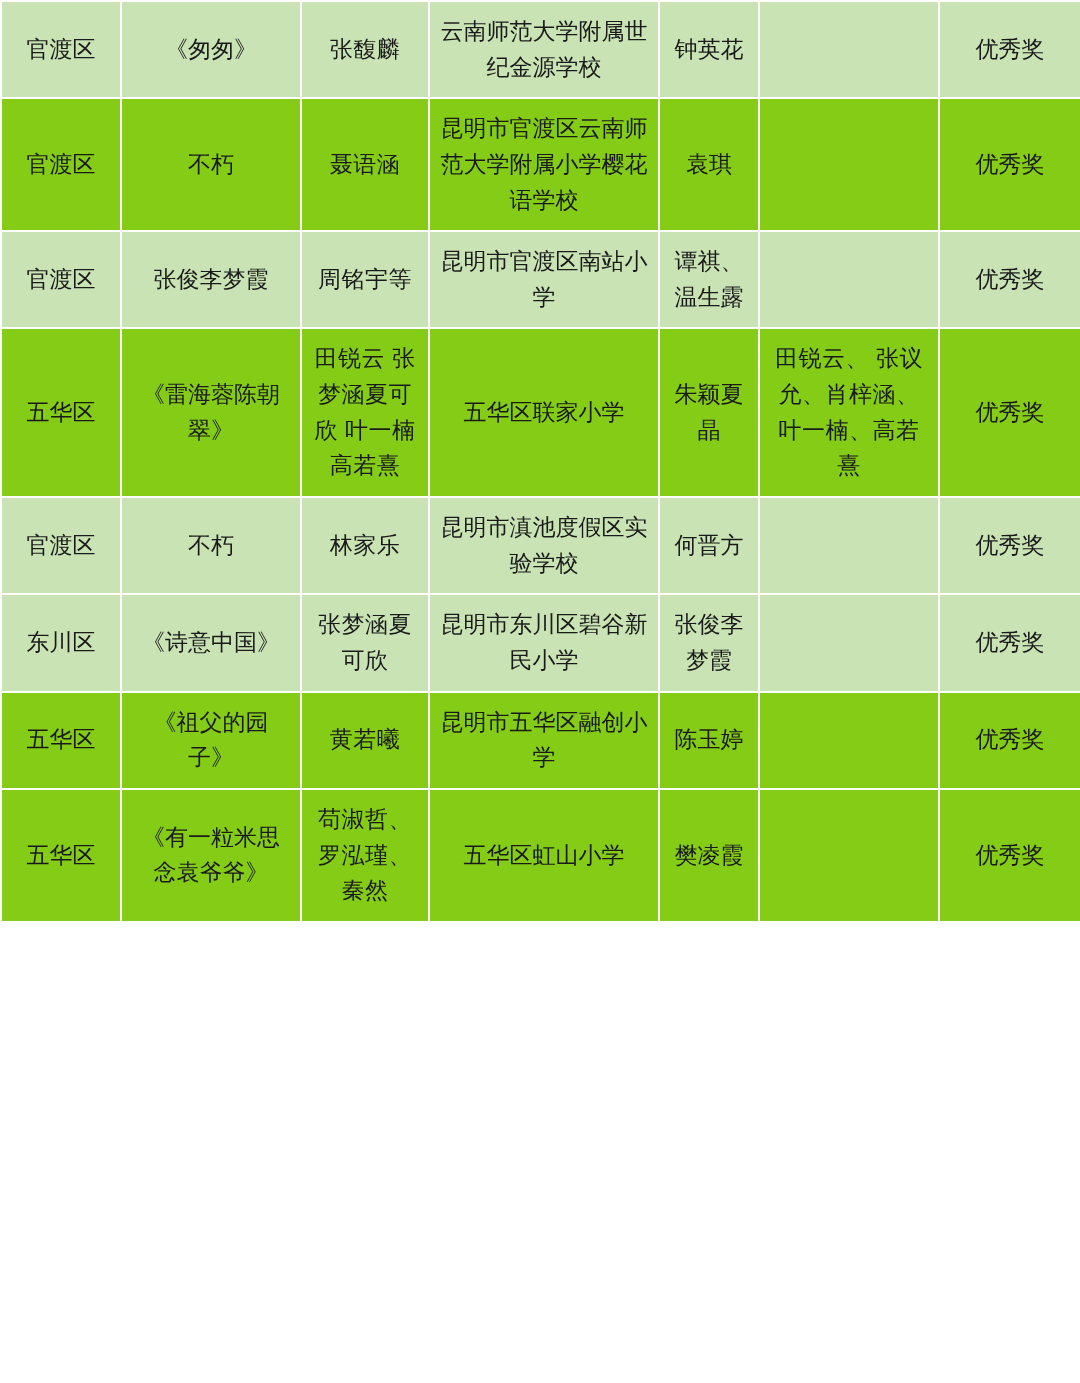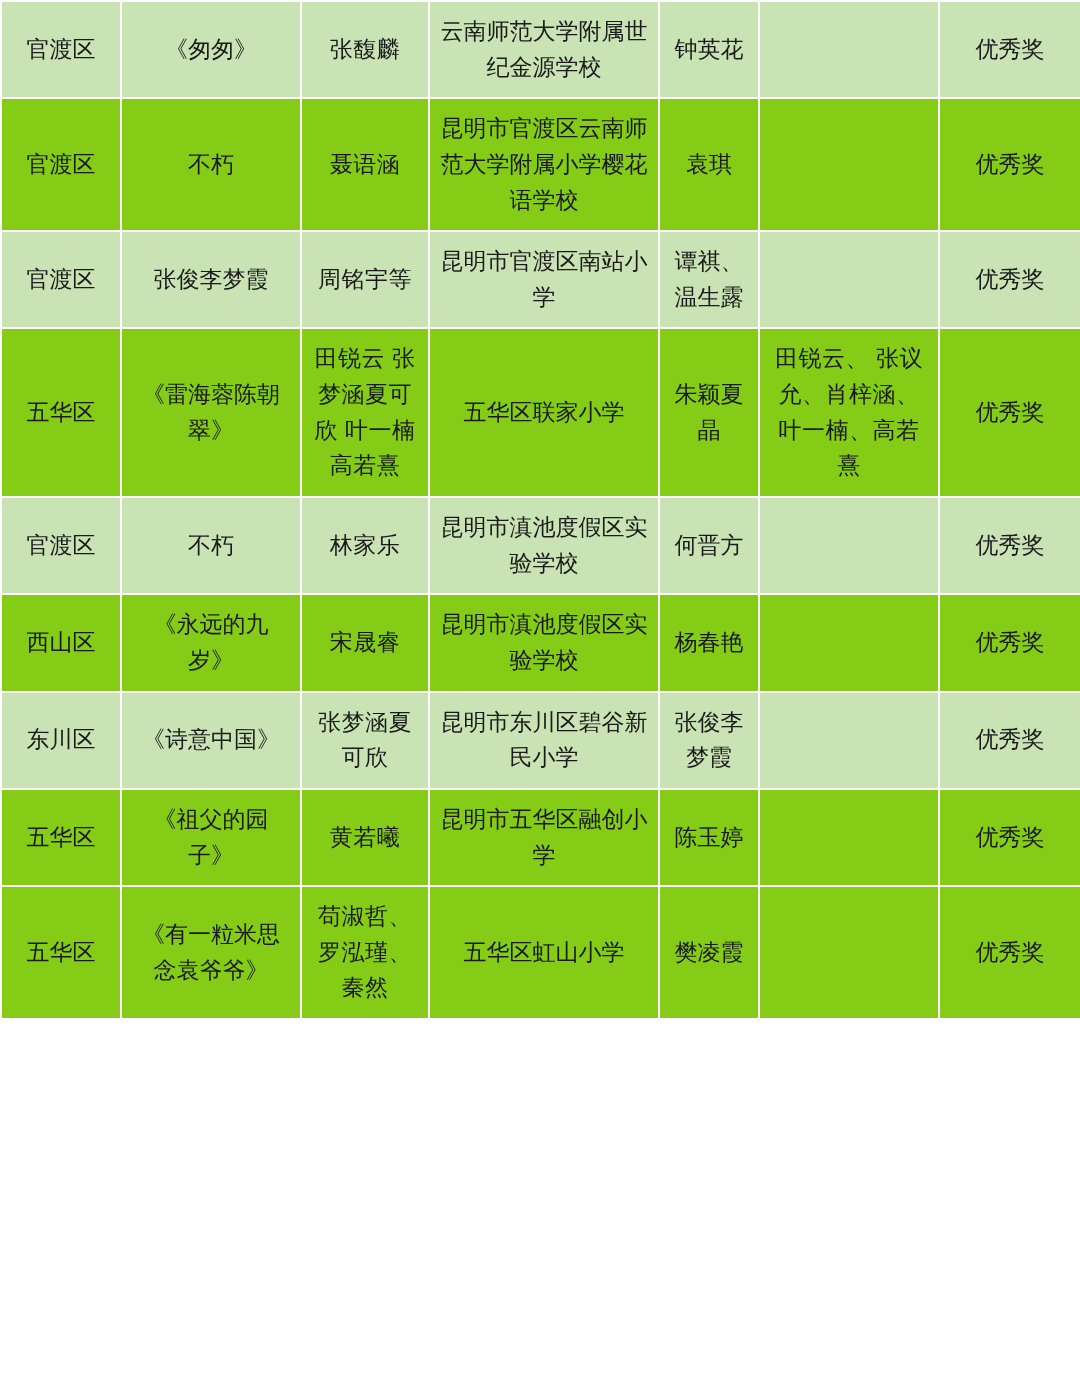--- a/index.html
+++ b/index.html
@@ -102,29 +102,20 @@
     </tr>
     <tr class="shade-dark">
       <td class="col-area">官渡区</td>
       <td class="col-title">不朽</td>
       <td class="col-author">林家乐</td>
       <td class="col-school">昆明市滇池度假区实验学校</td>
       <td class="col-teacher1">何晋方</td>
       <td class="col-teacher2"></td>
       <td class="col-award">优秀奖</td>
     </tr>
-    <tr class="shade-light">
-      <td class="col-area">西山区</td>
-      <td class="col-title">《永远的九岁》</td>
-      <td class="col-author">宋晟睿</td>
-      <td class="col-school">昆明市滇池度假区实验学校</td>
-      <td class="col-teacher1">杨春艳</td>
-      <td class="col-teacher2"></td>
-      <td class="col-award">优秀奖</td>
-    </tr>
     <tr class="shade-dark">
       <td class="col-area">东川区</td>
       <td class="col-title">《诗意中国》</td>
       <td class="col-author">张梦涵夏可欣</td>
       <td class="col-school">昆明市东川区碧谷新民小学</td>
       <td class="col-teacher1">张俊李梦霞</td>
       <td class="col-teacher2"></td>
       <td class="col-award">优秀奖</td>
     </tr>
     <tr class="shade-light">

